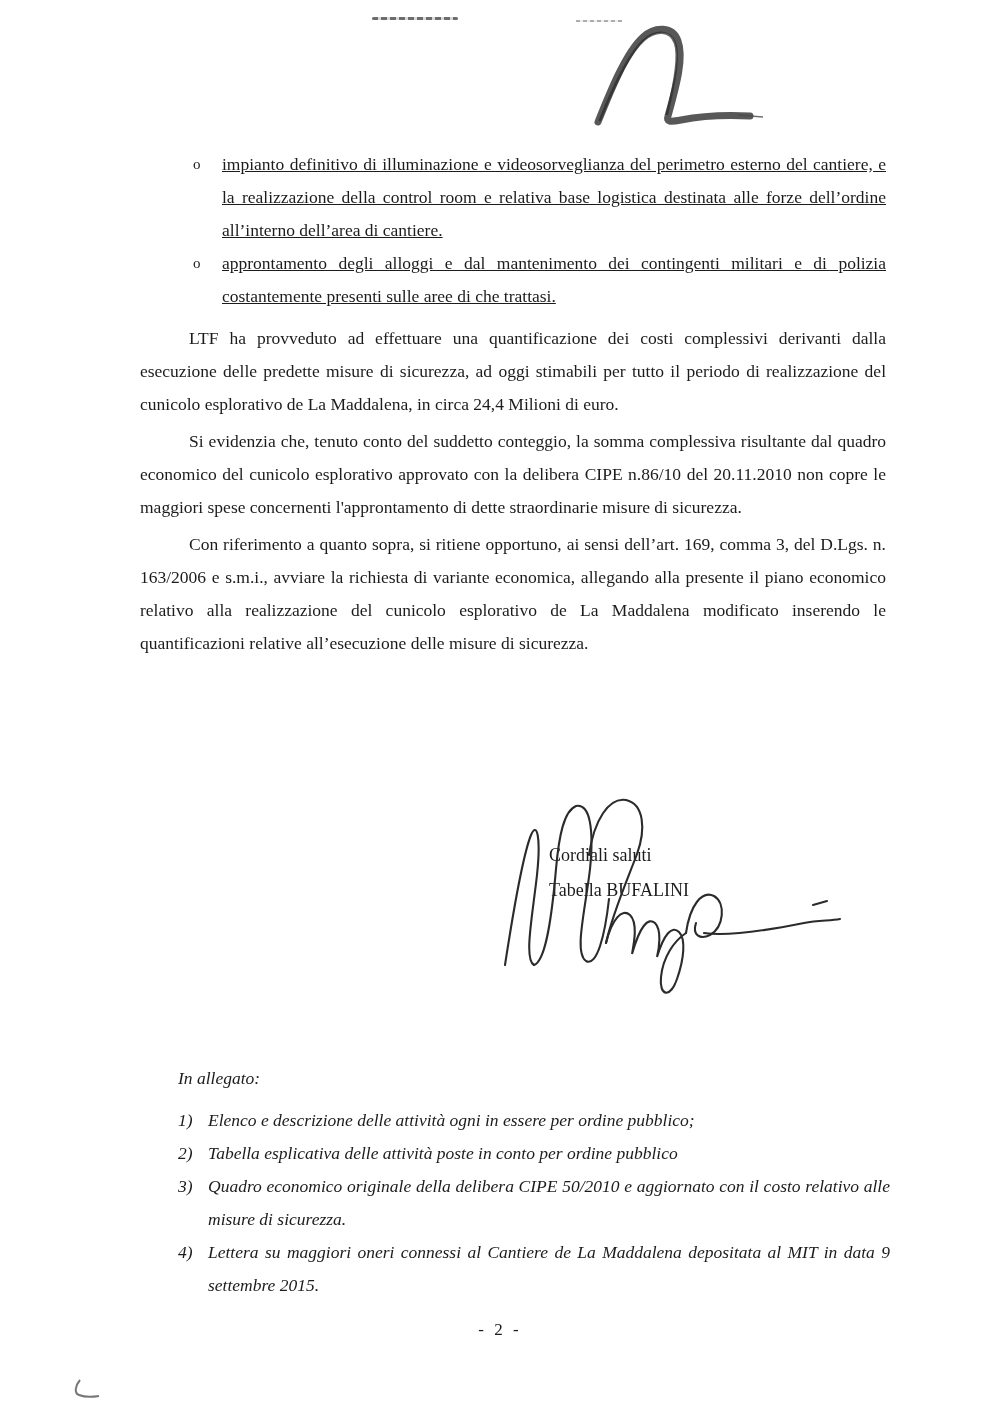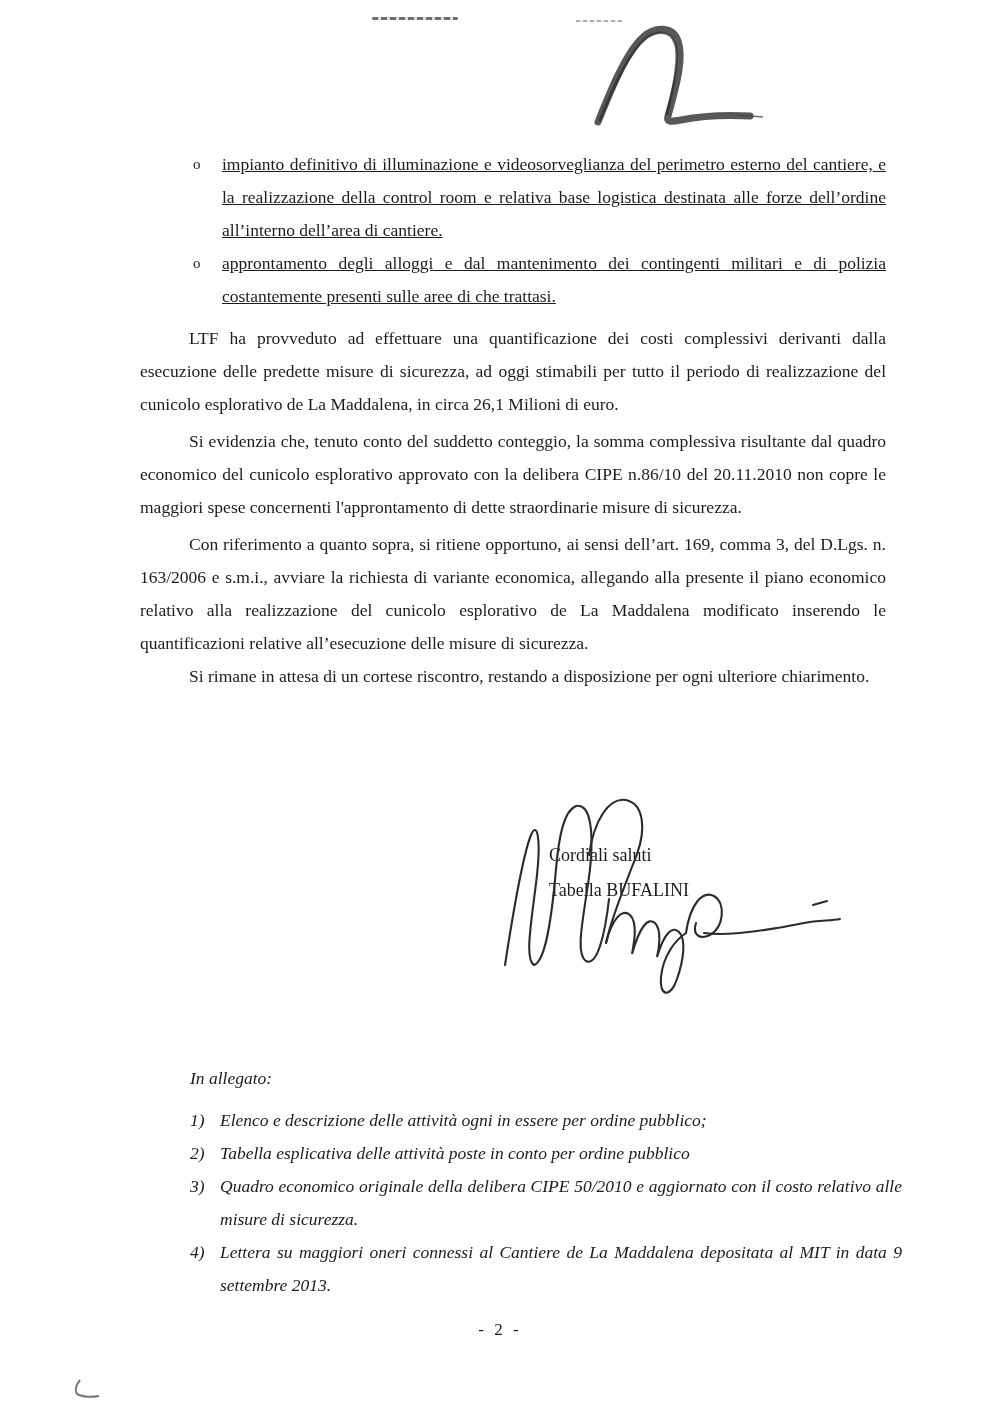--- a/index.html
+++ b/index.html
@@ -19,21 +19,21 @@
   .content { position:absolute; left:140px; top:148px; width:746px;
     font-size:17.5px; line-height:33px; }
   .bullet-item { display:flex; margin-left:53px; }
   .bullet-marker { width:29px; flex-shrink:0; font-size:15px; }
   .bullet-text { flex:1; text-align:justify;text-decoration:underline; }
   .para { margin:4px 0 0 0; text-align:justify; text-indent:49px; }
   
   .closing { position:absolute; left:549px; top:838px; font-size:18px; line-height:35px; }
   .signature-svg { position:absolute; left:493px; top:793px; width:352px; height:218px; }
   
-  .attachments { position:absolute; left:190px; top:1062px; width:712px;
+  .attachments { position:absolute; left:178px; top:1062px; width:712px;
     font-style:italic; font-size:17.5px; line-height:33px; }
   .attach-heading { margin-bottom:9px; }
   .attach-item { display:flex; }
   .attach-num { width:30px; flex-shrink:0; }
   .attach-text { flex:1; text-align:justify; }
   
   .page-number { position:absolute; left:0; top:1320px; width:1000px;
     text-align:center; font-size:17px; letter-spacing:3px; }
   .corner-artifact { position:absolute; left:70px; top:1378px; width:32px; height:24px; }
 </style>
@@ -53,24 +53,23 @@
 
   <div class="content">
     <div class="bullet-item">
       <span class="bullet-marker">o</span>
       <span class="bullet-text">impianto definitivo di illuminazione e videosorveglianza del perimetro esterno del cantiere, e la realizzazione della control room e relativa base logistica destinata alle forze dell’ordine all’interno dell’area di cantiere.</span>
     </div>
     <div class="bullet-item">
       <span class="bullet-marker">o</span>
       <span class="bullet-text">approntamento degli alloggi e dal mantenimento dei contingenti militari e di polizia costantemente presenti sulle aree di che trattasi.</span>
     </div>
-    <p class="para" style="margin-top:9px">LTF ha provveduto ad effettuare una quantificazione dei costi complessivi derivanti dalla esecuzione delle predette misure di sicurezza, ad oggi stimabili per tutto il periodo di realizzazione del cunicolo esplorativo de La Maddalena, in circa 26,1 Milioni di euro.</p>
+    <p class="para" style="margin-top:9px">LTF ha provveduto ad effettuare una quantificazione dei costi complessivi derivanti dalla esecuzione delle predette misure di sicurezza, ad oggi stimabili per tutto il periodo di realizzazione del cunicolo esplorativo de La Maddalena, in circa 24,4 Milioni di euro.</p>
     <p class="para">Si evidenzia che, tenuto conto del suddetto conteggio, la somma complessiva risultante dal quadro economico del cunicolo esplorativo approvato con la delibera CIPE n.86/10 del 20.11.2010 non copre le maggiori spese concernenti l'approntamento di dette straordinarie misure di sicurezza.</p>
     <p class="para">Con riferimento a quanto sopra, si ritiene opportuno, ai sensi dell’art. 169, comma 3, del D.Lgs. n. 163/2006 e s.m.i., avviare la richiesta di variante economica, allegando alla presente il piano economico relativo alla realizzazione del cunicolo esplorativo de La Maddalena modificato inserendo le quantificazioni relative all’esecuzione delle misure di sicurezza.</p>
-    <p class="para" style="margin-top:0">Si rimane in attesa di un cortese riscontro, restando a disposizione per ogni ulteriore chiarimento.</p>
   </div>
 
   <div class="closing">
     <div>Cordiali saluti</div>
     <div>Tabella BUFALINI</div>
   </div>
 
   <svg class="signature-svg" viewBox="0 0 352 218">
     <g fill="none" stroke="#2b2b2b" stroke-width="2.1" stroke-linecap="round">
       <path d="M 12 172 C 20 120, 30 62, 38 42 C 44 28, 48 44, 44 82 C 39 126, 31 166, 41 172"></path>
@@ -92,21 +91,21 @@
     <div class="attach-item">
       <span class="attach-num">2)</span>
       <span class="attach-text">Tabella esplicativa delle attività poste in conto per ordine pubblico</span>
     </div>
     <div class="attach-item">
       <span class="attach-num">3)</span>
       <span class="attach-text">Quadro economico originale della delibera CIPE 50/2010 e aggiornato con il costo relativo alle misure di sicurezza.</span>
     </div>
     <div class="attach-item">
       <span class="attach-num">4)</span>
-      <span class="attach-text">Lettera su maggiori oneri connessi al Cantiere de La Maddalena depositata al MIT in data 9 settembre 2013.</span>
+      <span class="attach-text">Lettera su maggiori oneri connessi al Cantiere de La Maddalena depositata al MIT in data 9 settembre 2015.</span>
     </div>
   </div>
 
   <div class="page-number">- 2 -</div>
 
   <svg class="corner-artifact" viewBox="0 0 32 24">
     <path d="M 10 2 C 5 8, 4 15, 9 17 C 14 19, 23 19, 29 18" fill="none" stroke="#555" stroke-width="2" opacity="0.8"></path>
   </svg>
 
 </div>

